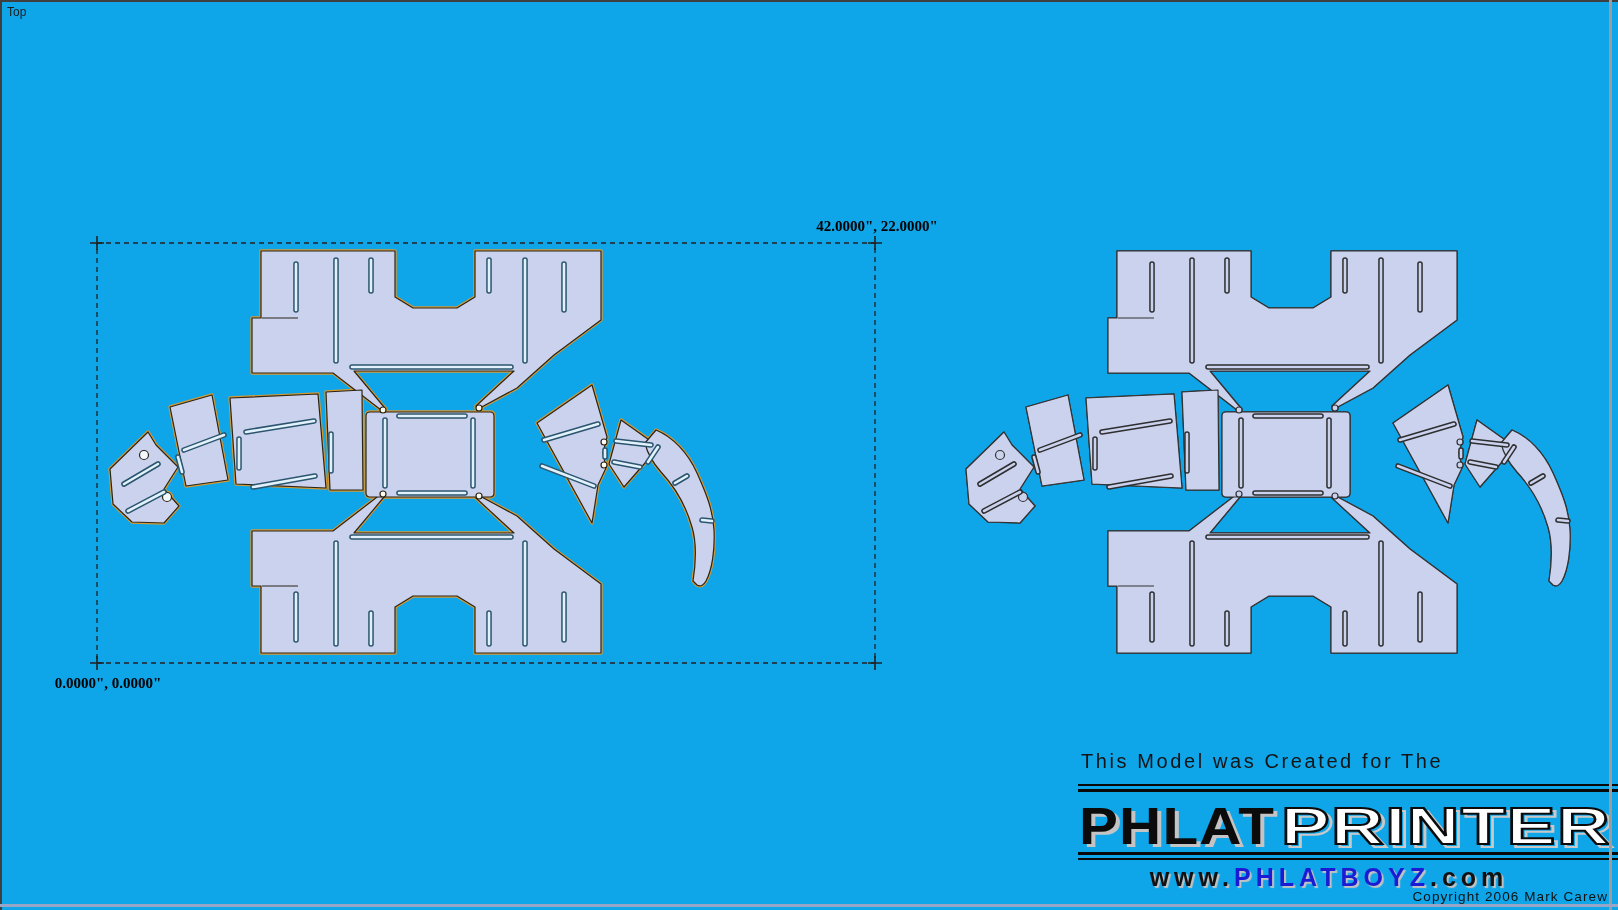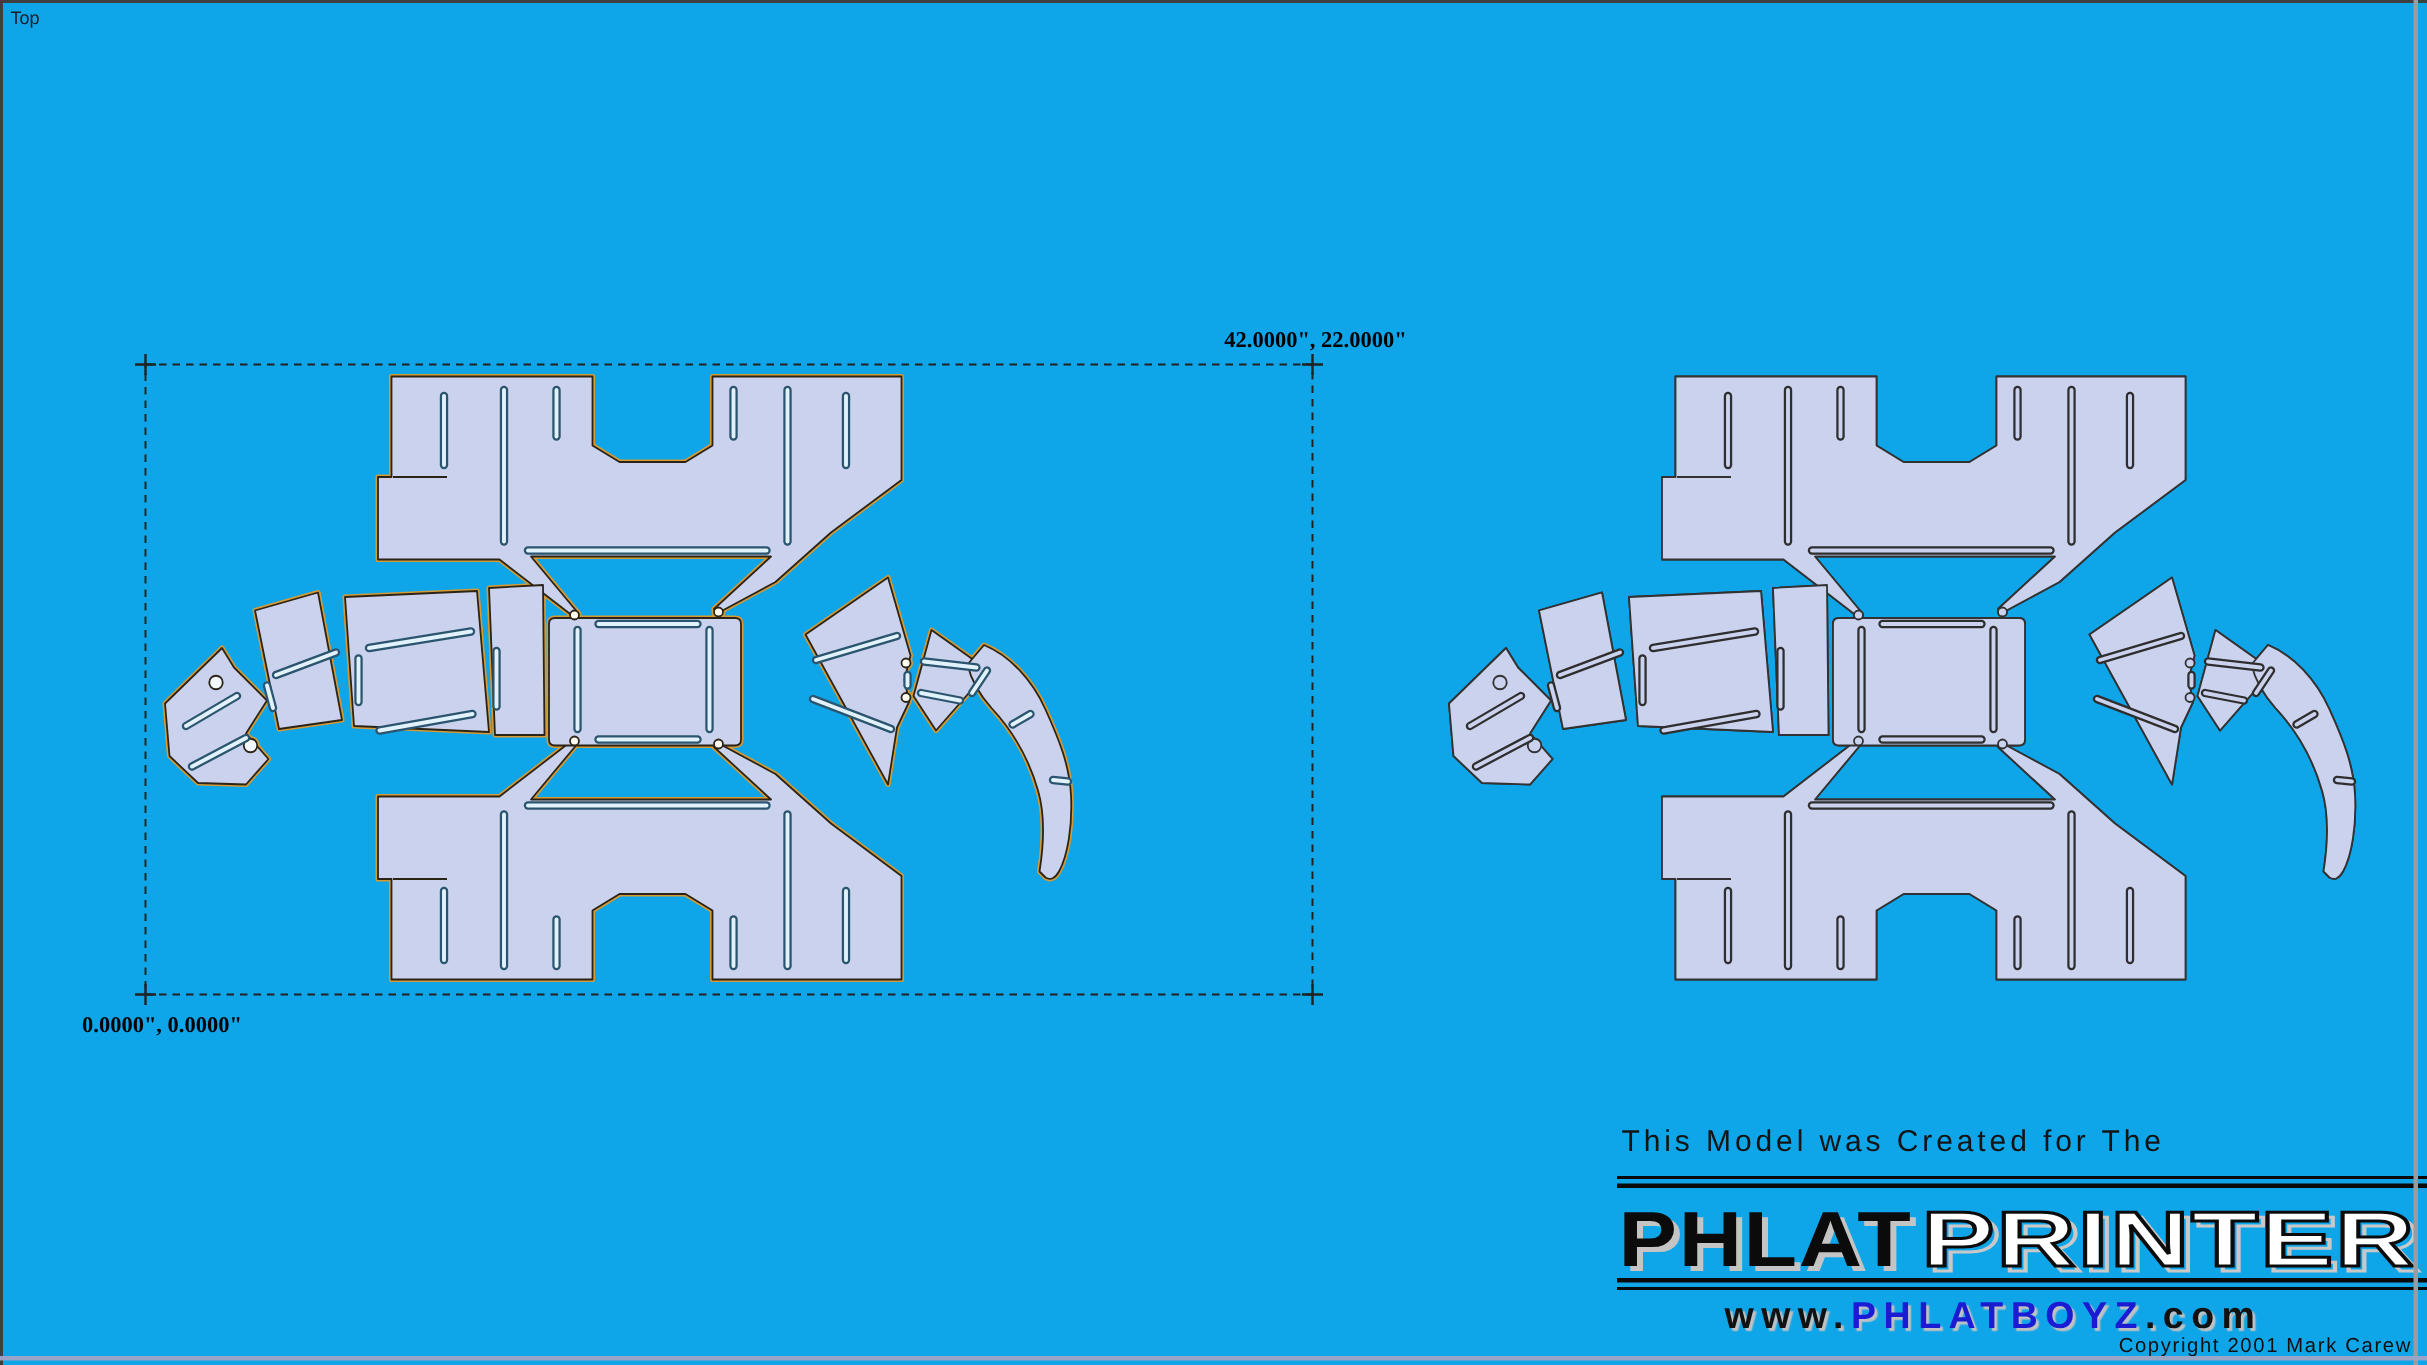--- a/index.html
+++ b/index.html
@@ -183,20 +183,20 @@
       <text class="logo-solid" x="1" y="48" fill="#0b0b0b" textLength="196" lengthAdjust="spacingAndGlyphs">PHLAT</text>
       <text class="logo-solid" x="207" y="51" fill="none" stroke="#c8c8c8" stroke-width="2" textLength="330" lengthAdjust="spacingAndGlyphs">PRINTER</text>
       <text class="logo-solid" x="203" y="48" fill="#ffffff" stroke="#0b0b0b" stroke-width="2" textLength="330" lengthAdjust="spacingAndGlyphs">PRINTER</text>
     </svg>
 
     <div class="rule b1"></div>
     <div class="rule b2"></div>
 
     <div class="website"><span>www.</span><span class="blue">PHLATBOYZ</span><span>.com</span></div>
 
-    <div class="copyright">Copyright 2001 Mark Carew</div>
+    <div class="copyright">Copyright 2006 Mark Carew</div>
   </div>
 
   <div class="frame-top"></div>
   <div class="frame-left"></div>
   <div class="frame-right"></div>
   <div class="frame-bottom"></div>
 </div>
 
 </body></html>

